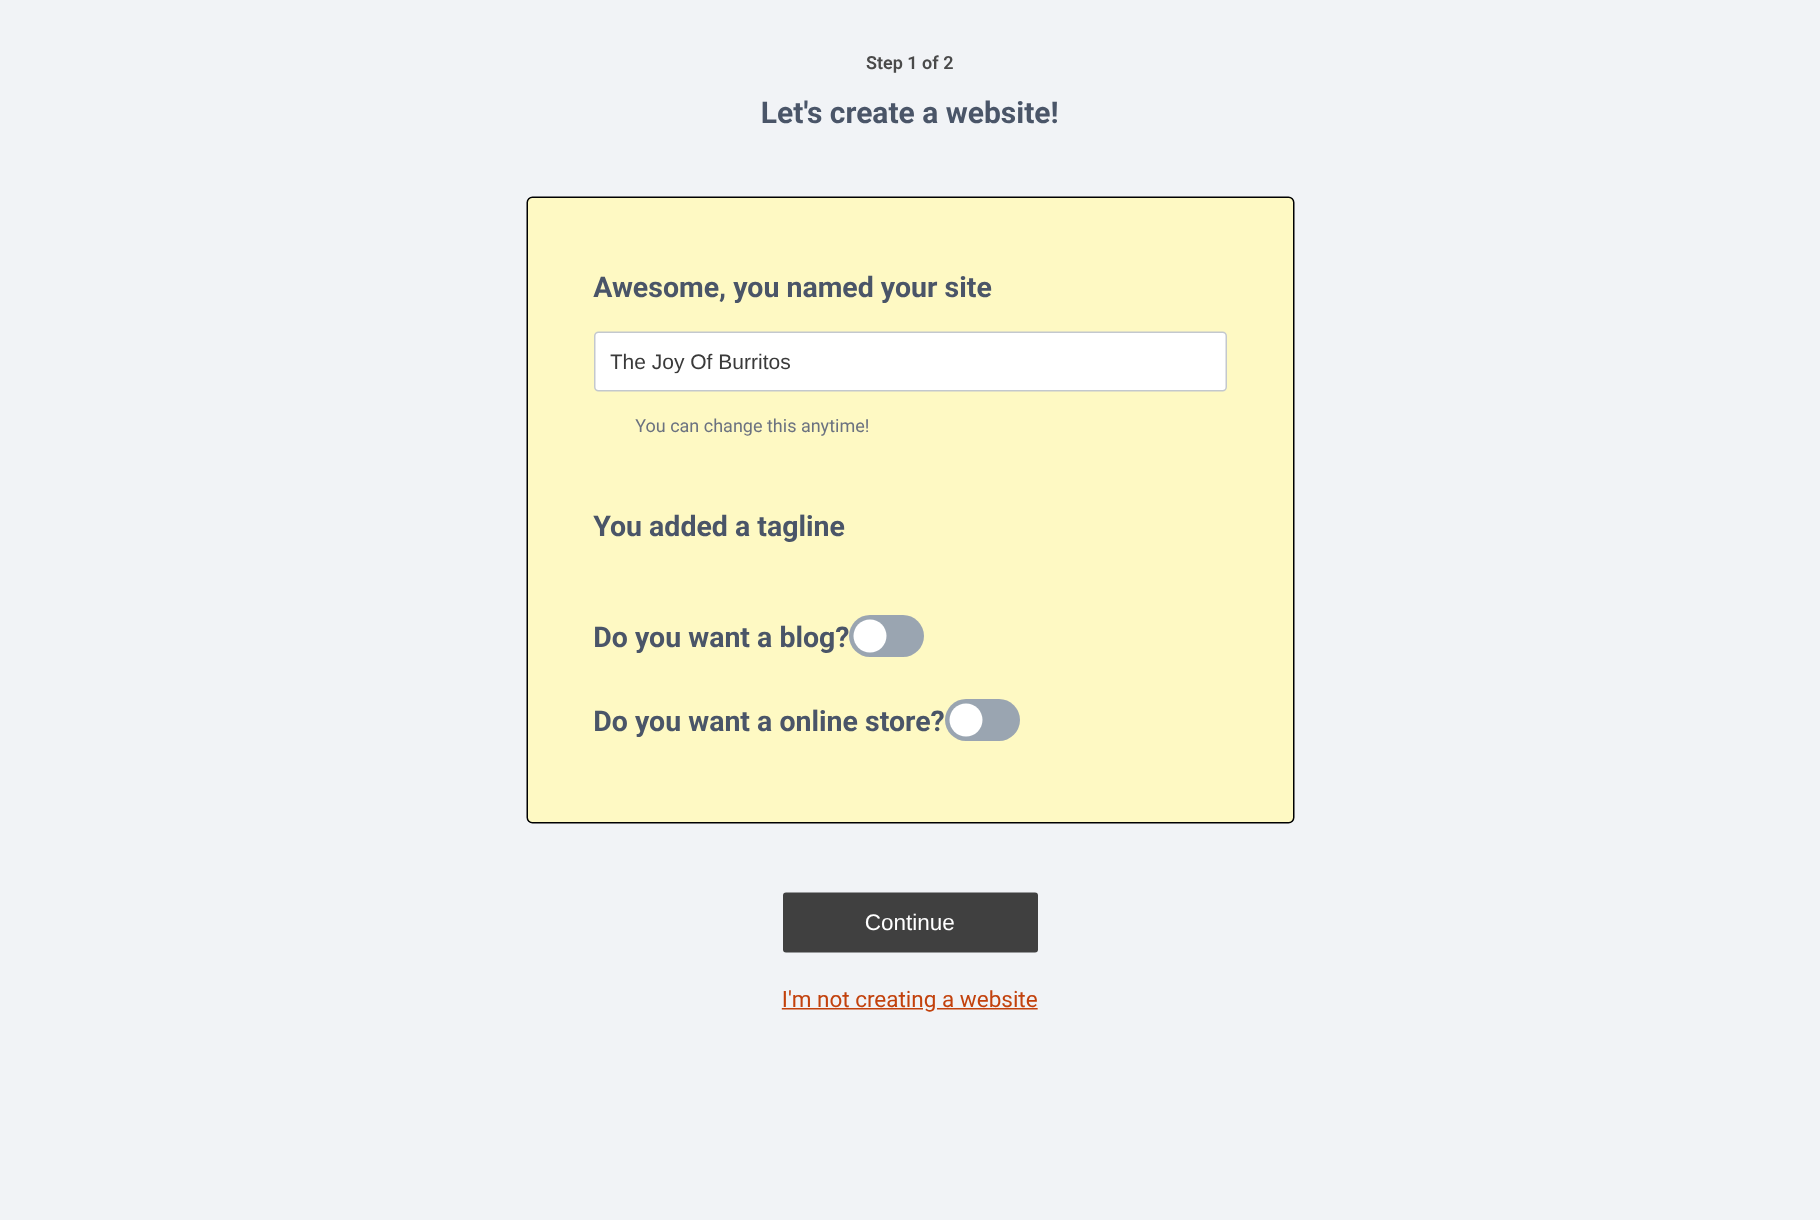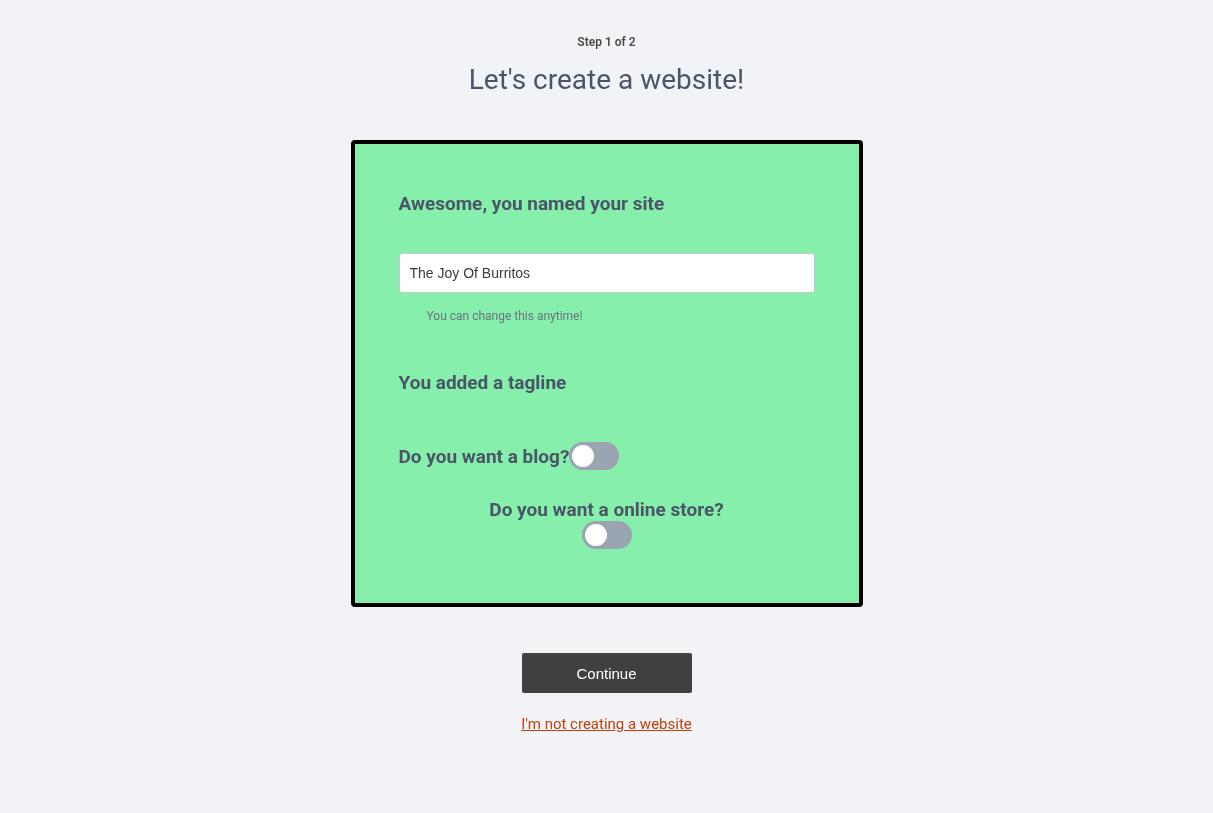--- a/index.html
+++ b/index.html
@@ -21,66 +21,64 @@
       align-items: center;
       padding-top: 35px;
     }
     .step-indicator {
       font-size: 12px;
       color: #4a4a4a;
       font-weight: 600;
       margin-bottom: 14px;
     }
     .page-title {
-      font-size: 28px;
+      font-size: 20px;
       color: #4a5568;
-      font-weight: 400;
+      font-weight: 700;
       margin-bottom: 44px;
     }
     .card {
-      background-color: #86efac;
-      border: 4px solid #000000;
+      background-color: #fef9c3;
+      border: 1px solid #000000;
       border-radius: 4px;
       width: 512px;
       padding: 48px 44px 54px 44px;
     }
     .section-heading {
       font-size: 19px;
       color: #4a5568;
       font-weight: 700;
       margin-bottom: 18px;
     }
     .text-input {
       width: 100%;
       height: 40px;
       border: 1px solid #c3c8ce;
       border-radius: 3px;
       padding: 0 10px;
       font-size: 14px;
       color: #3a3a3a;
       outline: none;
-      margin-top: 20px;
     }
     .helper-text {
       font-size: 12px;
       color: #6b7280;
       margin-top: 16px;
       margin-left: 28px;
     }
     .section-spacer {
       height: 48px;
     }
     .toggle-row {
       display: flex;
       align-items: center;
       margin-top: 48px;
     }
     .toggle-row + .toggle-row {
       margin-top: 28px;
-      flex-direction: column;
     }
     .toggle-label {
       font-size: 19px;
       color: #4a5568;
       font-weight: 700;
     }
     .toggle {
       width: 50px;
       height: 28px;
       background-color: #9aa5b1;

